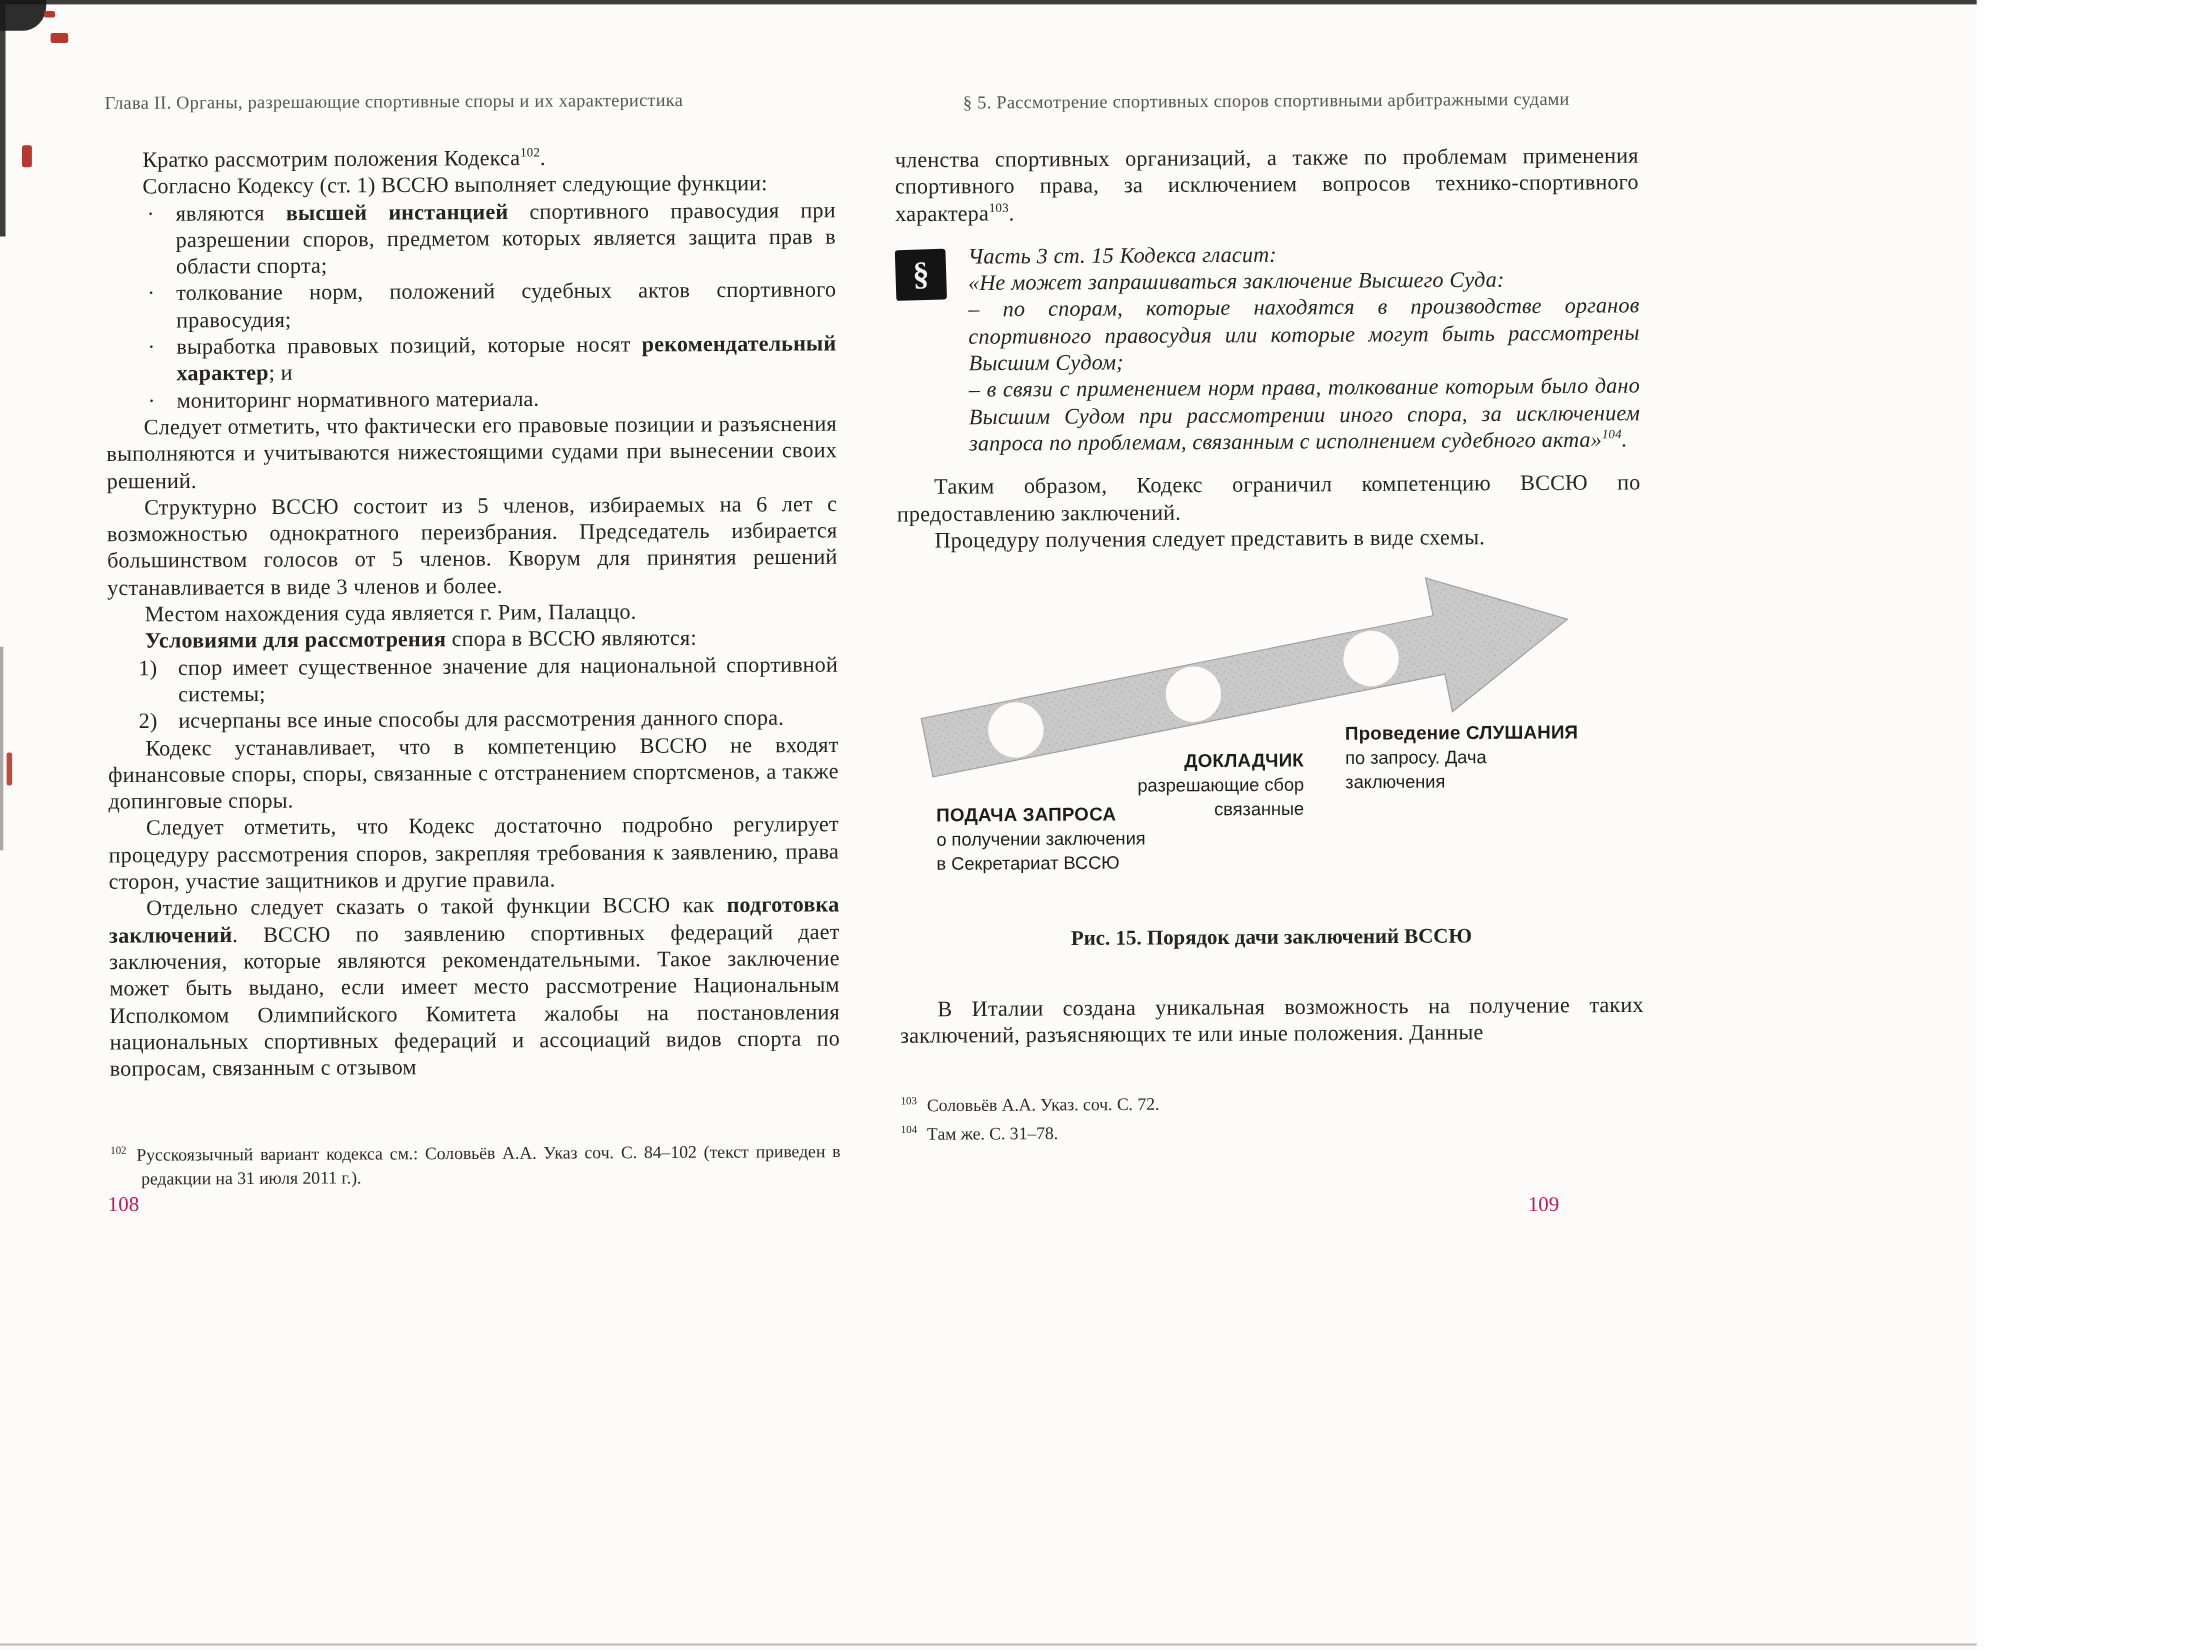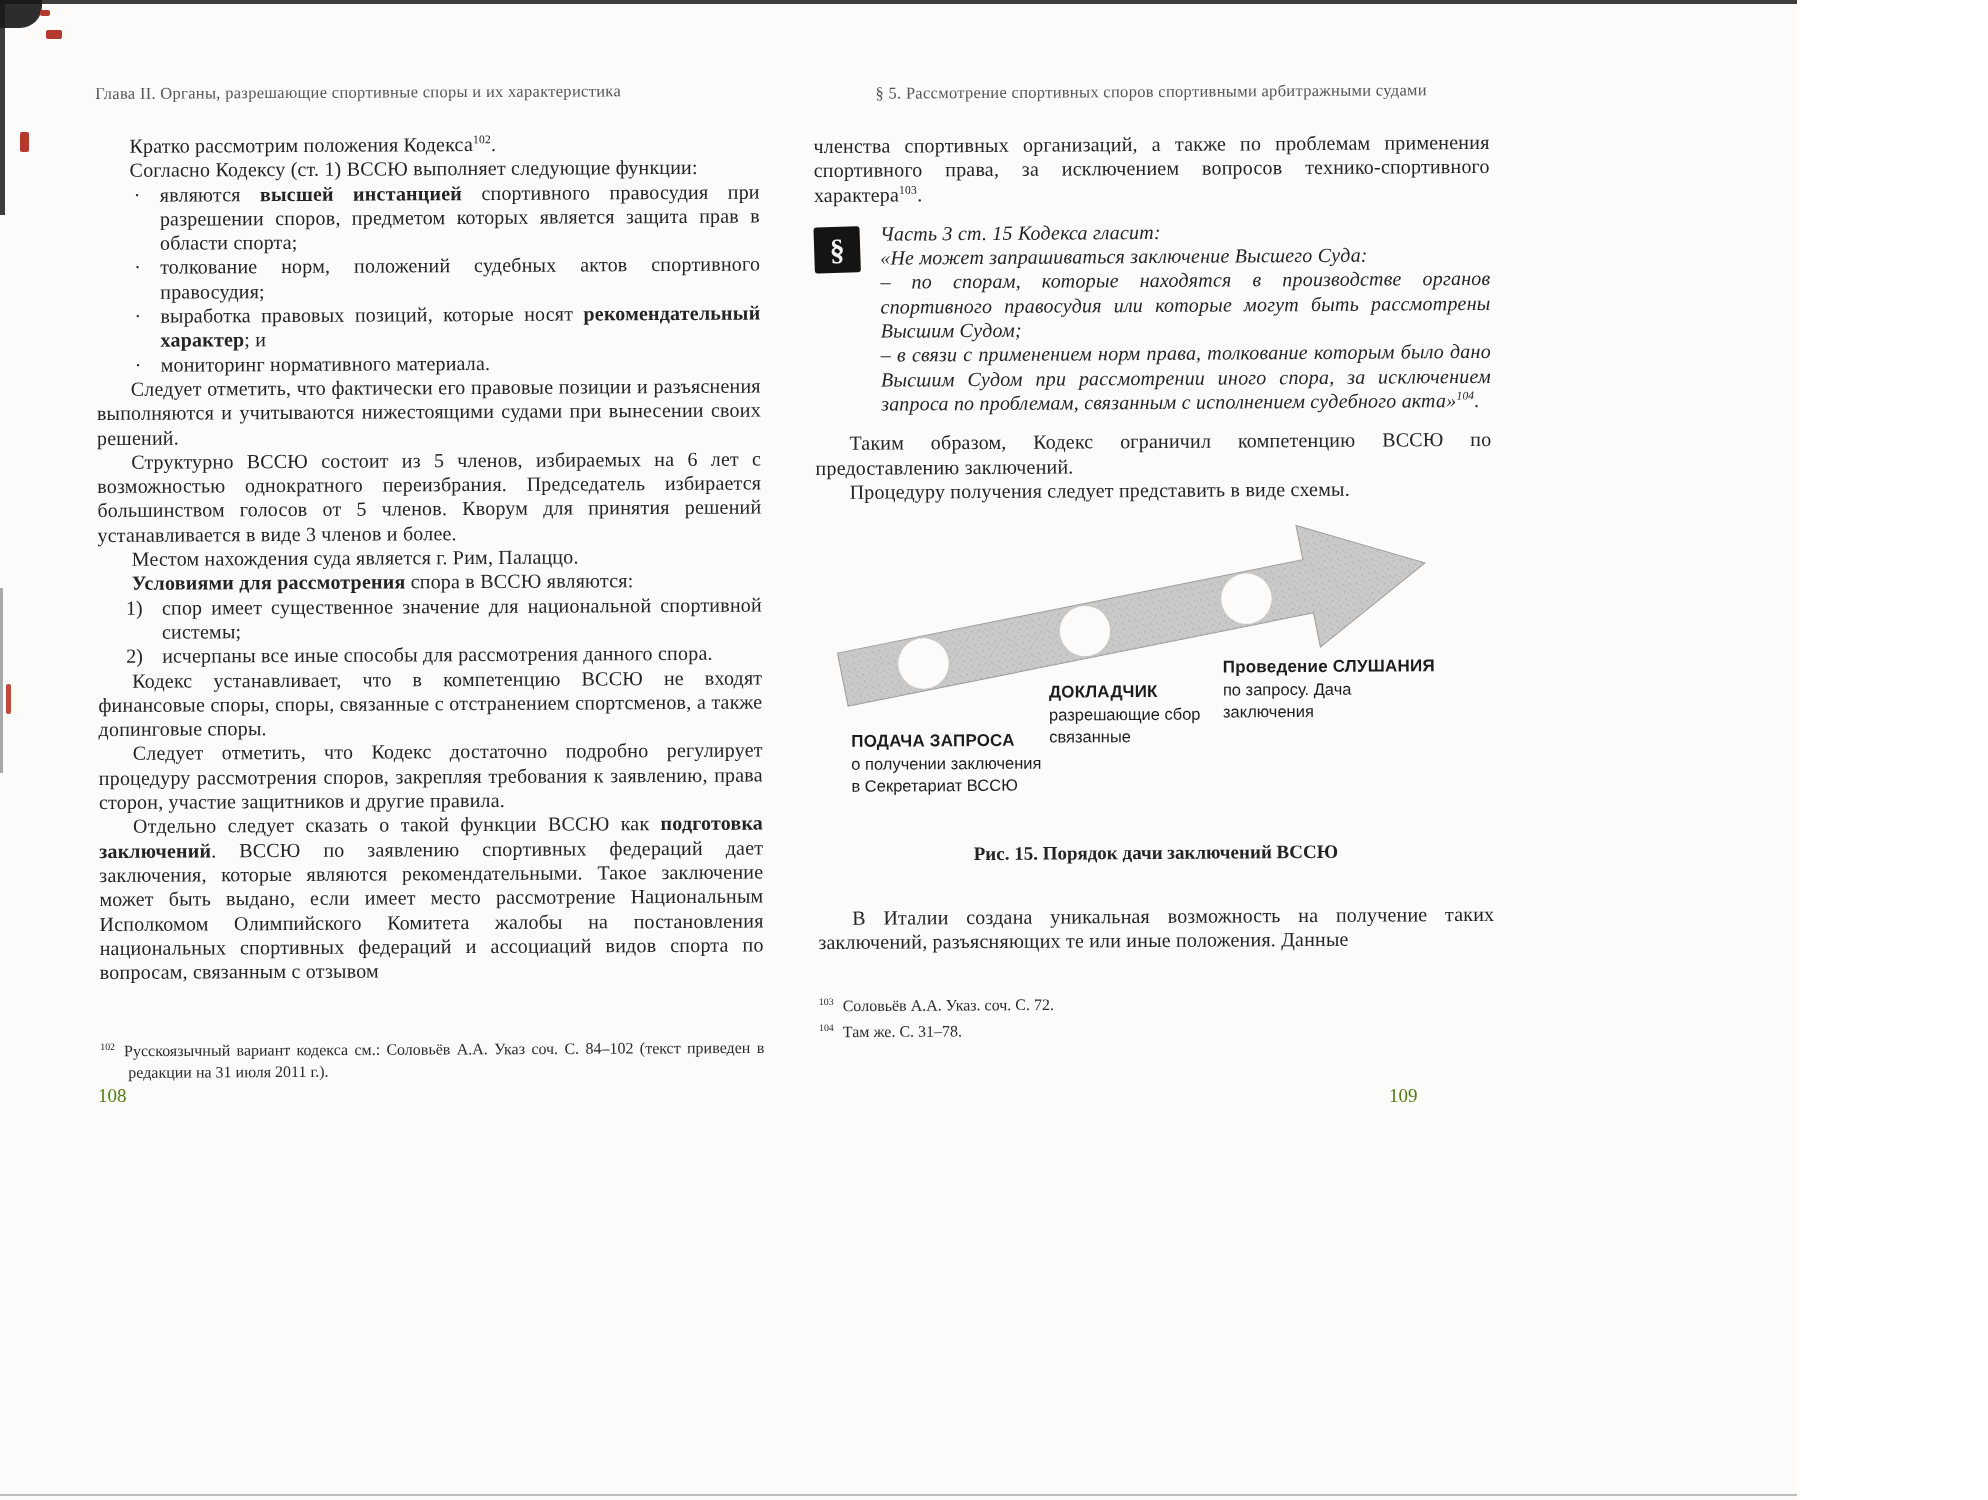--- a/index.html
+++ b/index.html
@@ -53,38 +53,38 @@
   }
   .quote-text { font-size:20px; line-height:24.3px; text-align:justify; letter-spacing:.2px; }
   .quote-text .para { font-style:italic; }
 
   .after-quote { margin-top:15px; }
 
   .diagram { position:relative; height:300px; margin-top:26px; }
   .arrow-svg { position:absolute; left:6px; top:-52px; width:620px; height:291px; }
   .dstep { position:absolute; font-family:"Liberation Sans", sans-serif; color:#1d1d1d; }
   .dstep-1 { left:34px;  top:200px; }
-  .dstep-2 { left:232px; top:152px; }
+  .dstep-2 { left:217px; top:152px;text-align:right; }
   .dstep-3 { left:406px; top:128px; }
   .dtitle { font-weight:bold; font-size:17px; line-height:23px; letter-spacing:.2px; }
   .dline  { font-size:16.5px; line-height:22px; }
 
   .figure-caption {
     margin-top:14px; text-align:center; font-weight:bold; font-size:19px;
   }
   .closing { margin-top:40px; }
 
   .footnotes { font-size:16px; line-height:21.5px; text-align:justify; color:#2b2b2b; }
   .footnotes-left  { margin-top:52px; }
   .footnotes-right { margin-top:36px; }
   .para.fn { padding-left:28px; text-indent:-28px; }
   .para.fn .marker { font-size:.62em; vertical-align:super; margin-right:9px; }
 
   .page-number {
-    position:absolute; top:1085px; font-size:19px; color:#4d7c0f;
+    position:absolute; top:1085px; font-size:19px; color:#be185d;
   }
   .pn-left  { left:98px; }
   .pn-right { left:1389px; width:100px; }
 </style>
 </head>
 <body>
 
 <div class="canvas">
 
   <div class="art art-top"></div>

